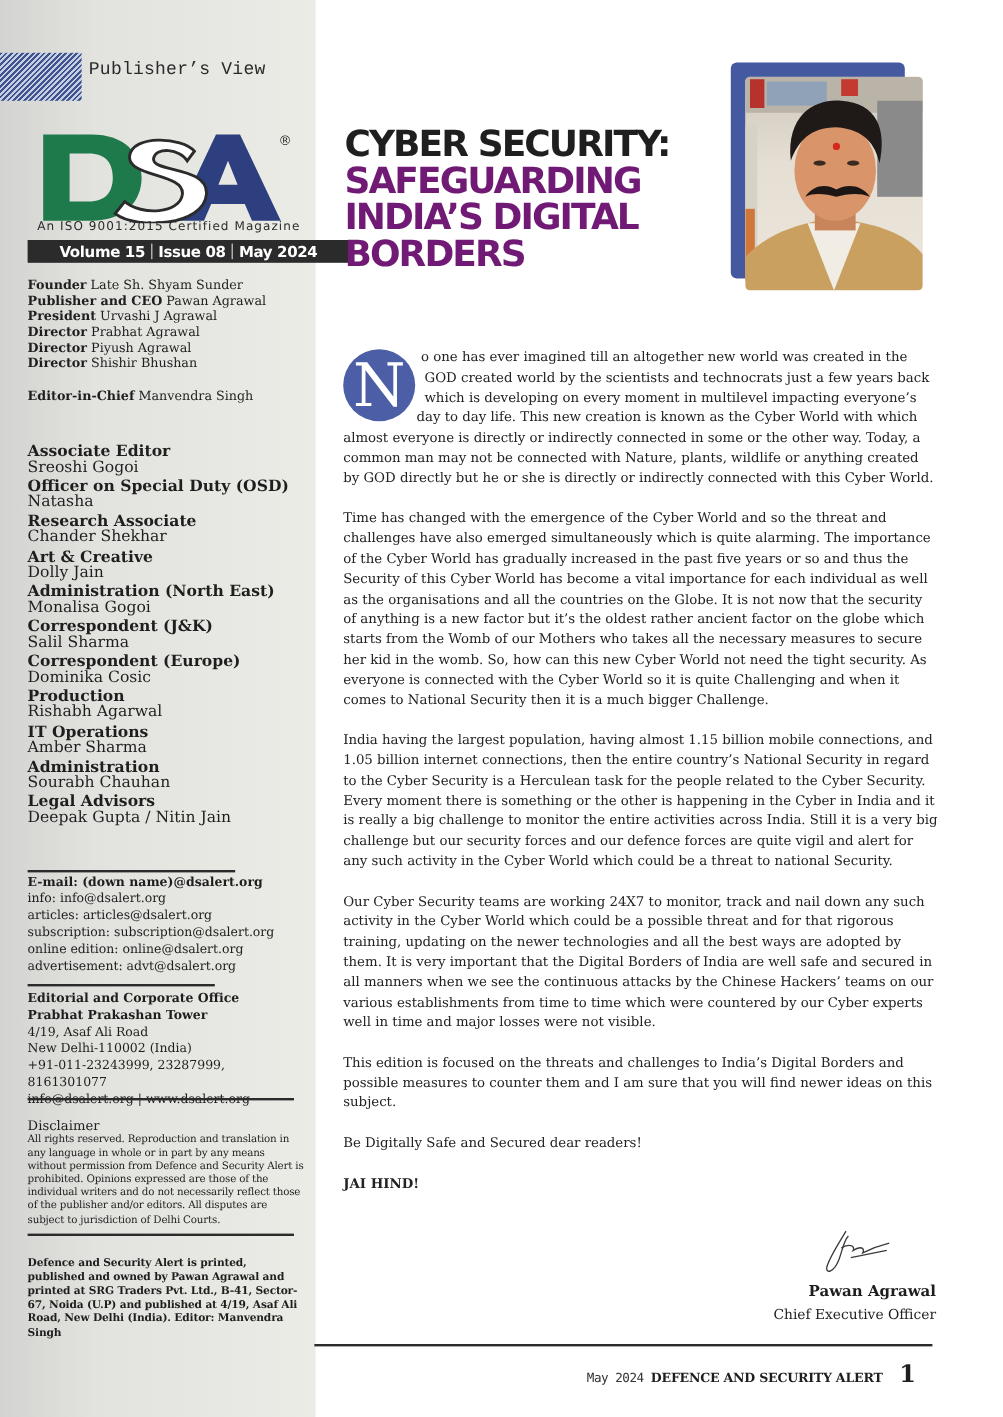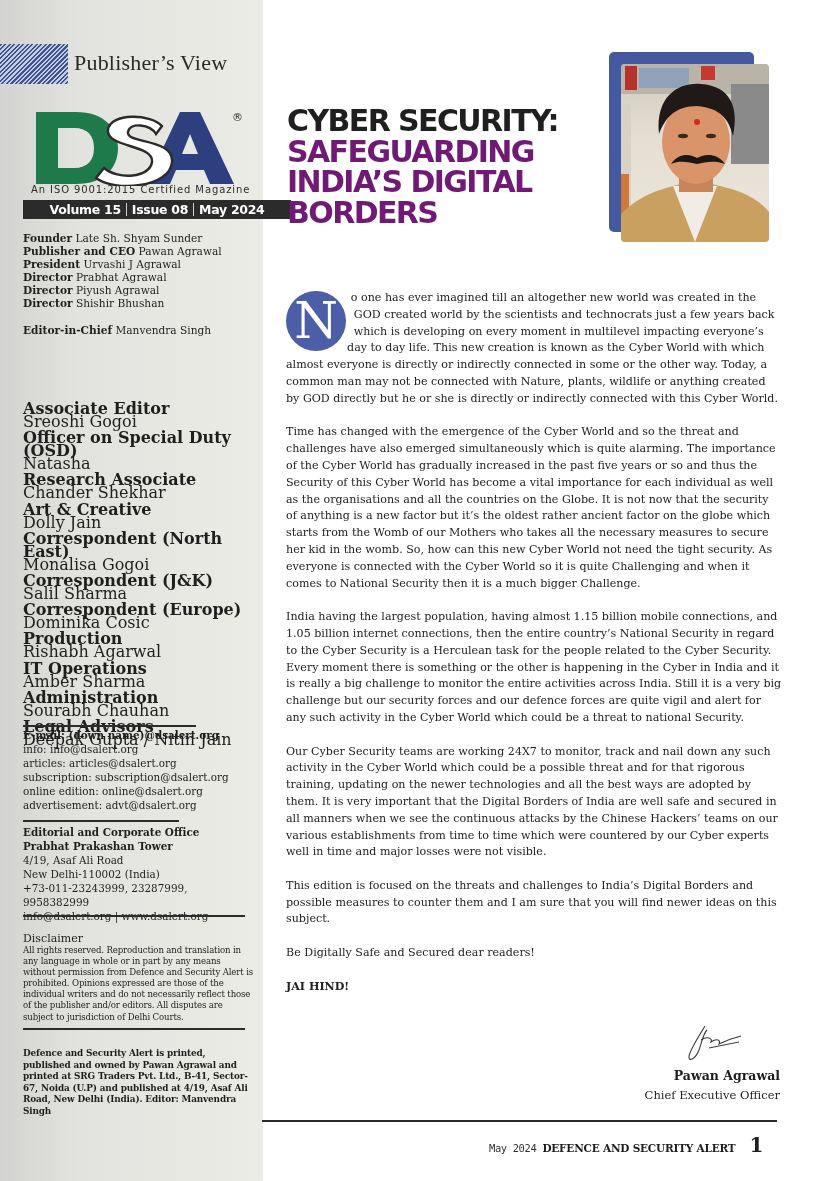--- a/index.html
+++ b/index.html
@@ -9,41 +9,41 @@
     
     .sidebar {
       position: absolute; left: 0; top: 0; width: 263px; height: 1181px;
       background: linear-gradient(to right, #d3d3d1 0%, #e2e2de 30%, #ecece7 100%);
     }
     .section-tab {
       position: absolute; left: 0; top: 44px; width: 68px; height: 40px;
       background: repeating-linear-gradient(135deg, #3e5491 0px, #3e5491 1.6px, #c6cde0 1.6px, #c6cde0 3.2px);
     }
     .section-title {
-      position: absolute; left: 74px; top: 50px; font-size: 22px;
-      font-family: Liberation Serif, serif; color: #2a2a2a; letter-spacing: 0.2px;
+      position: absolute; left: 74px; top: 50px; font-size: 15px;
+      font-family: Liberation Mono, monospace; color: #2a2a2a; letter-spacing: 0.2px;
     }
     .logo {
       position: absolute; left: 34px; top: 108px; width: 212px; height: 78px;
     }
     .iso {
       position: absolute; left: 31px; top: 184px; font-family: "DejaVu Sans", sans-serif;
       font-size: 10px; color: #2b2b2b; letter-spacing: 0.9px;
     }
     .issue-bar {
       position: absolute; left: 23px; top: 200px; width: 268px; height: 19px;
       background: #2b2b2b; color: #fff; font-family: "DejaVu Sans", sans-serif;
       font-weight: bold; font-size: 12.5px; display: flex; align-items: center; justify-content: center;
       letter-spacing: -0.3px;
     }
     .issue-bar .sep { display: inline-block; width: 1px; height: 13px; background: #cfcfcf; margin: 0 5px; }
 
     .masthead { position: absolute; left: 23px; top: 232px; width: 225px; font-size: 10.6px; line-height: 13.1px; }
     .masthead .row b { font-weight: bold; }
-    .staff { position: absolute; left: 23px; top: 370px; width: 225px; font-size: 16px; margin-top: 32px; }
+    .staff { position: absolute; left: 23px; top: 370px; width: 225px; font-size: 13px; }
     .staff .role { font-weight: bold; line-height: 13px; }
     .staff .name { line-height: 13px; margin-bottom: 3.2px; }
     .rule { position: absolute; left: 23px; height: 1.5px; background: #2b2b2b; }
 
     .contacts { position: absolute; left: 23px; top: 729px; width: 230px; font-size: 10.4px; line-height: 13.9px; }
     .contacts .head { font-weight: bold; }
     .office { position: absolute; left: 23px; top: 825px; width: 230px; font-size: 10.4px; line-height: 14px; }
     .office .b { font-weight: bold; }
 
     .disclaimer { position: absolute; left: 23px; top: 932px; width: 230px; }
@@ -133,21 +133,21 @@
 
   <div class="staff">
     <div class="role">Associate Editor</div>
     <div class="name">Sreoshi Gogoi</div>
     <div class="role">Officer on Special Duty (OSD)</div>
     <div class="name">Natasha</div>
     <div class="role">Research Associate</div>
     <div class="name">Chander Shekhar</div>
     <div class="role">Art &amp; Creative</div>
     <div class="name">Dolly Jain</div>
-    <div class="role">Correspondent (North East)</div>
+    <div class="role">Administration (North East)</div>
     <div class="name">Monalisa Gogoi</div>
     <div class="role">Correspondent (J&amp;K)</div>
     <div class="name">Salil Sharma</div>
     <div class="role">Correspondent (Europe)</div>
     <div class="name">Dominika Cosic</div>
     <div class="role">Production</div>
     <div class="name">Rishabh Agarwal</div>
     <div class="role">IT Operations</div>
     <div class="name">Amber Sharma</div>
     <div class="role">Administration</div>
@@ -165,21 +165,21 @@
     <div>online edition: online@dsalert.org</div>
     <div>advertisement: advt@dsalert.org</div>
   </div>
 
   <div class="rule" style="top:820px;width:156px"></div>
   <div class="office">
     <div class="b">Editorial and Corporate Office</div>
     <div class="b">Prabhat Prakashan Tower</div>
     <div>4/19, Asaf Ali Road</div>
     <div>New Delhi-110002 (India)</div>
-    <div>+73-011-23243999, 23287999, 9958382999</div>
+    <div>+91-011-23243999, 23287999, 8161301077</div>
     <div>info@dsalert.org | www.dsalert.org</div>
   </div>
 
   <div class="rule" style="top:915px;width:222px"></div>
   <div class="disclaimer">
     <div class="head">Disclaimer</div>
     <div class="body">All rights reserved. Reproduction and translation in any language in whole or in part by any means without permission from Defence and Security Alert is prohibited. Opinions expressed are those of the individual writers and do not necessarily reflect those of the publisher and/or editors. All disputes are subject to jurisdiction of Delhi Courts.</div>
   </div>
   <div class="rule" style="top:1028px;width:222px"></div>
 

